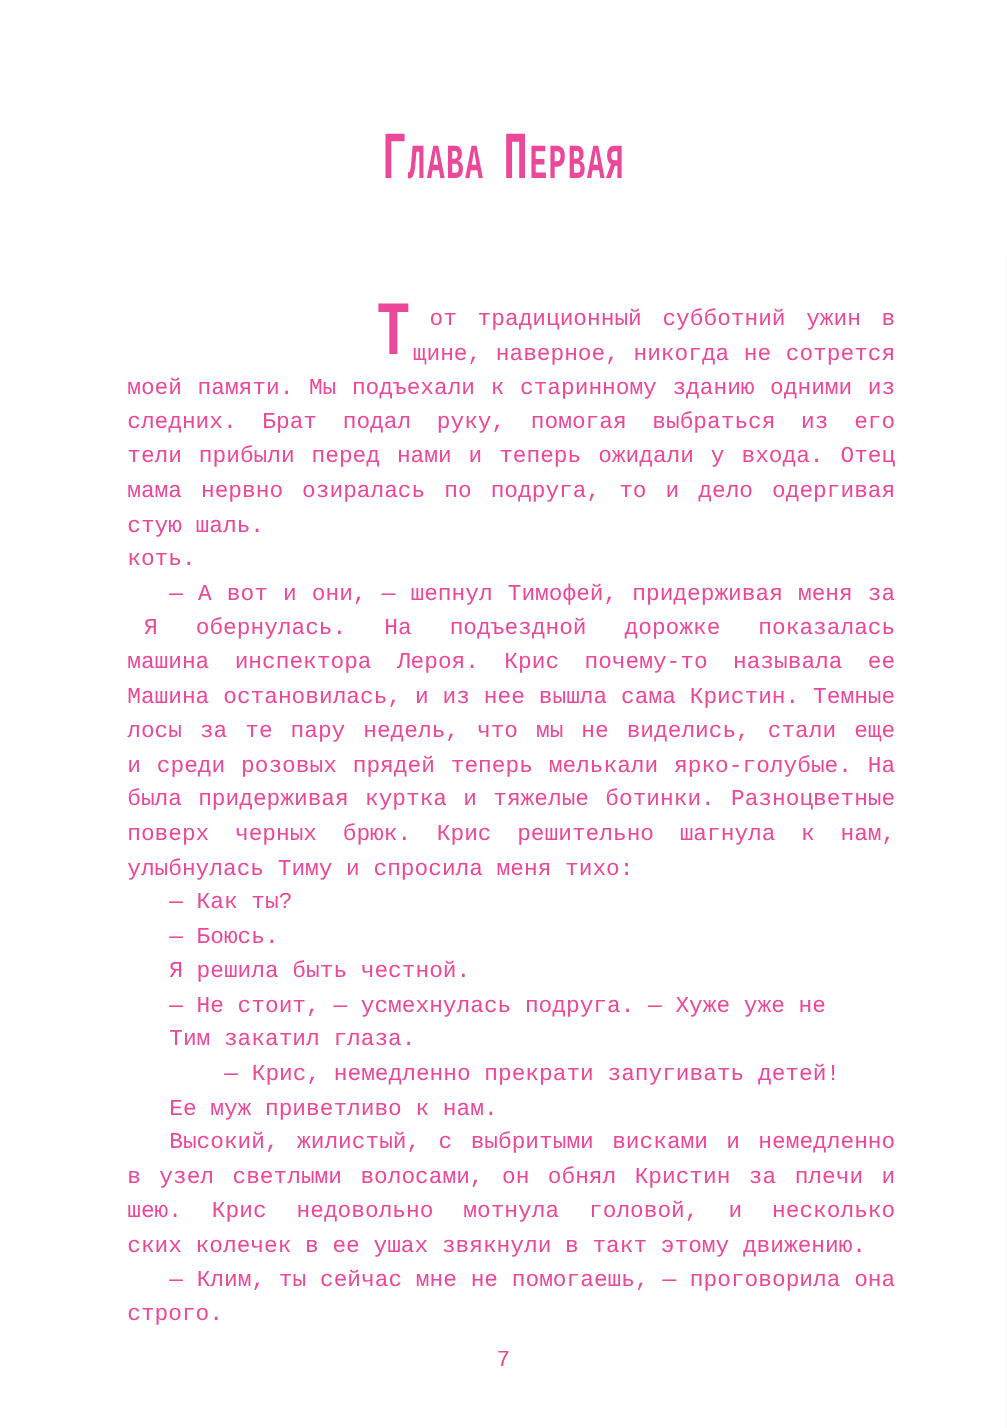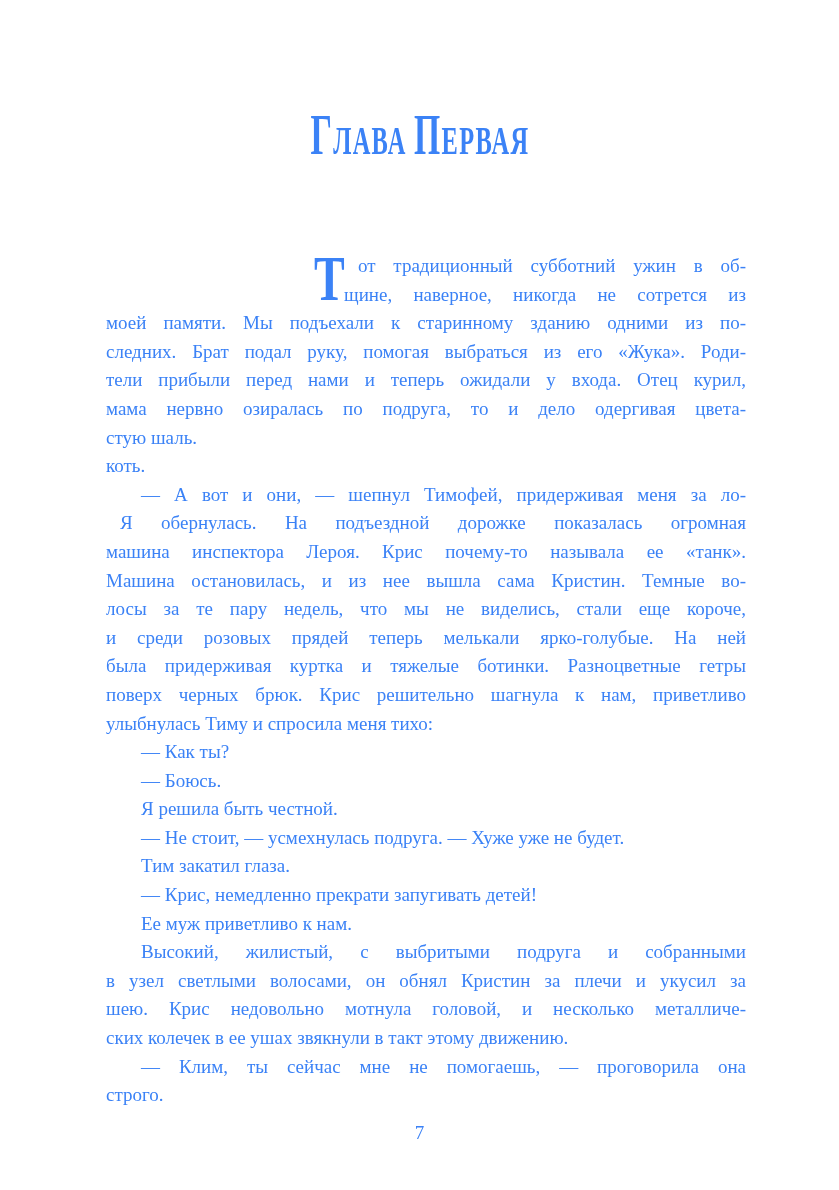--- a/index.html
+++ b/index.html
@@ -3,22 +3,22 @@
 <meta charset="utf-8">
 <style>
   * { margin: 0; padding: 0; box-sizing: border-box; }
   html, body { background: #e9e9e9; }
   .page {
     position: relative;
     width: 839px;
     height: 1190px;
     margin: 0 auto;
     background: #ffffff;
-    color: #3b82f6;
-    font-family: Liberation Serif, serif;
+    color: #ec4899;
+    font-family: Liberation Mono, monospace;
     overflow: hidden;
   }
   
   .chapter-title {
     position: absolute;
     top: 104px;
     left: 0;
     width: 100%;
     text-align: center;
   }
@@ -104,23 +104,23 @@
       <div class="line just">лосы за те пару недель, что мы не виделись, стали еще короче,</div>
       <div class="line just">и среди розовых прядей теперь мелькали ярко-голубые. На ней</div>
       <div class="line just">была придерживая куртка и тяжелые ботинки. Разноцветные гетры</div>
       <div class="line just">поверх черных брюк. Крис решительно шагнула к нам, приветливо</div>
       <div class="line">улыбнулась Тиму и спросила меня тихо:</div>
       <div class="line" style="text-indent: 35px;">— Как ты?</div>
       <div class="line" style="text-indent: 35px;">— Боюсь.</div>
       <div class="line" style="text-indent: 35px;">Я решила быть честной.</div>
       <div class="line" style="text-indent: 35px;">— Не стоит, — усмехнулась подруга. — Хуже уже не будет.</div>
       <div class="line" style="text-indent: 35px;">Тим закатил глаза.</div>
-      <div class="line" style="text-indent: 35px;">— Крис, немедленно прекрати запугивать детей!</div>
+      <div class="line" style="text-indent: 35px; text-align: center;">— Крис, немедленно прекрати запугивать детей!</div>
       <div class="line" style="text-indent: 35px;">Ее муж приветливо к нам.</div>
-      <div class="line just" style="text-indent: 35px;">Высокий, жилистый, с выбритыми подруга и собранными</div>
+      <div class="line just" style="text-indent: 35px;">Высокий, жилистый, с выбритыми висками и немедленно</div>
       <div class="line just">в узел светлыми волосами, он обнял Кристин за плечи и укусил за</div>
       <div class="line just">шею. Крис недовольно мотнула головой, и несколько металличе-</div>
       <div class="line">ских колечек в ее ушах звякнули в такт этому движению.</div>
       <div class="line just" style="text-indent: 35px;">— Клим, ты сейчас мне не помогаешь, — проговорила она</div>
       <div class="line">строго.</div>
     </div>
 
   <div class="page-number">7</div>
 
 </div>

